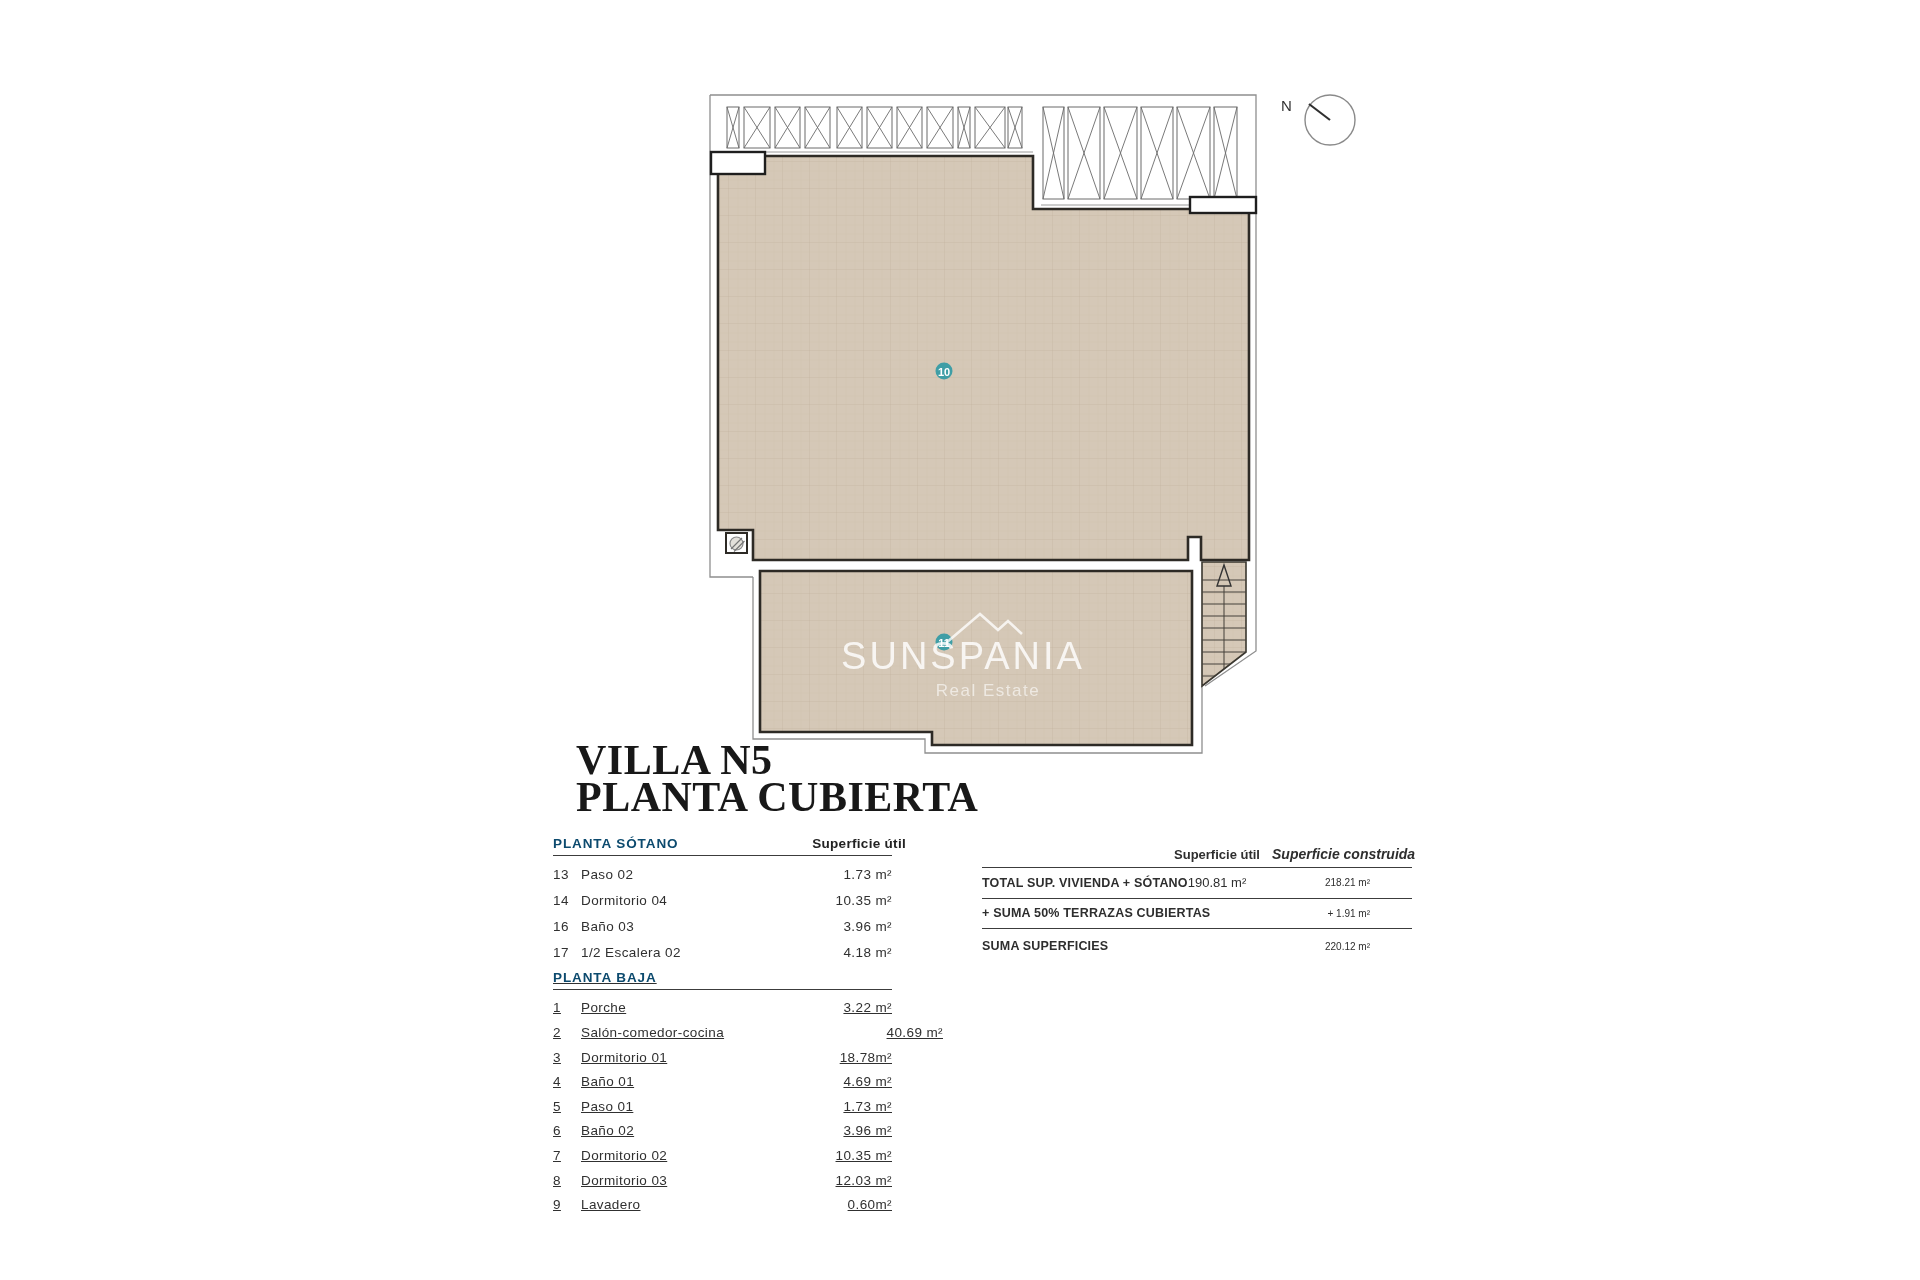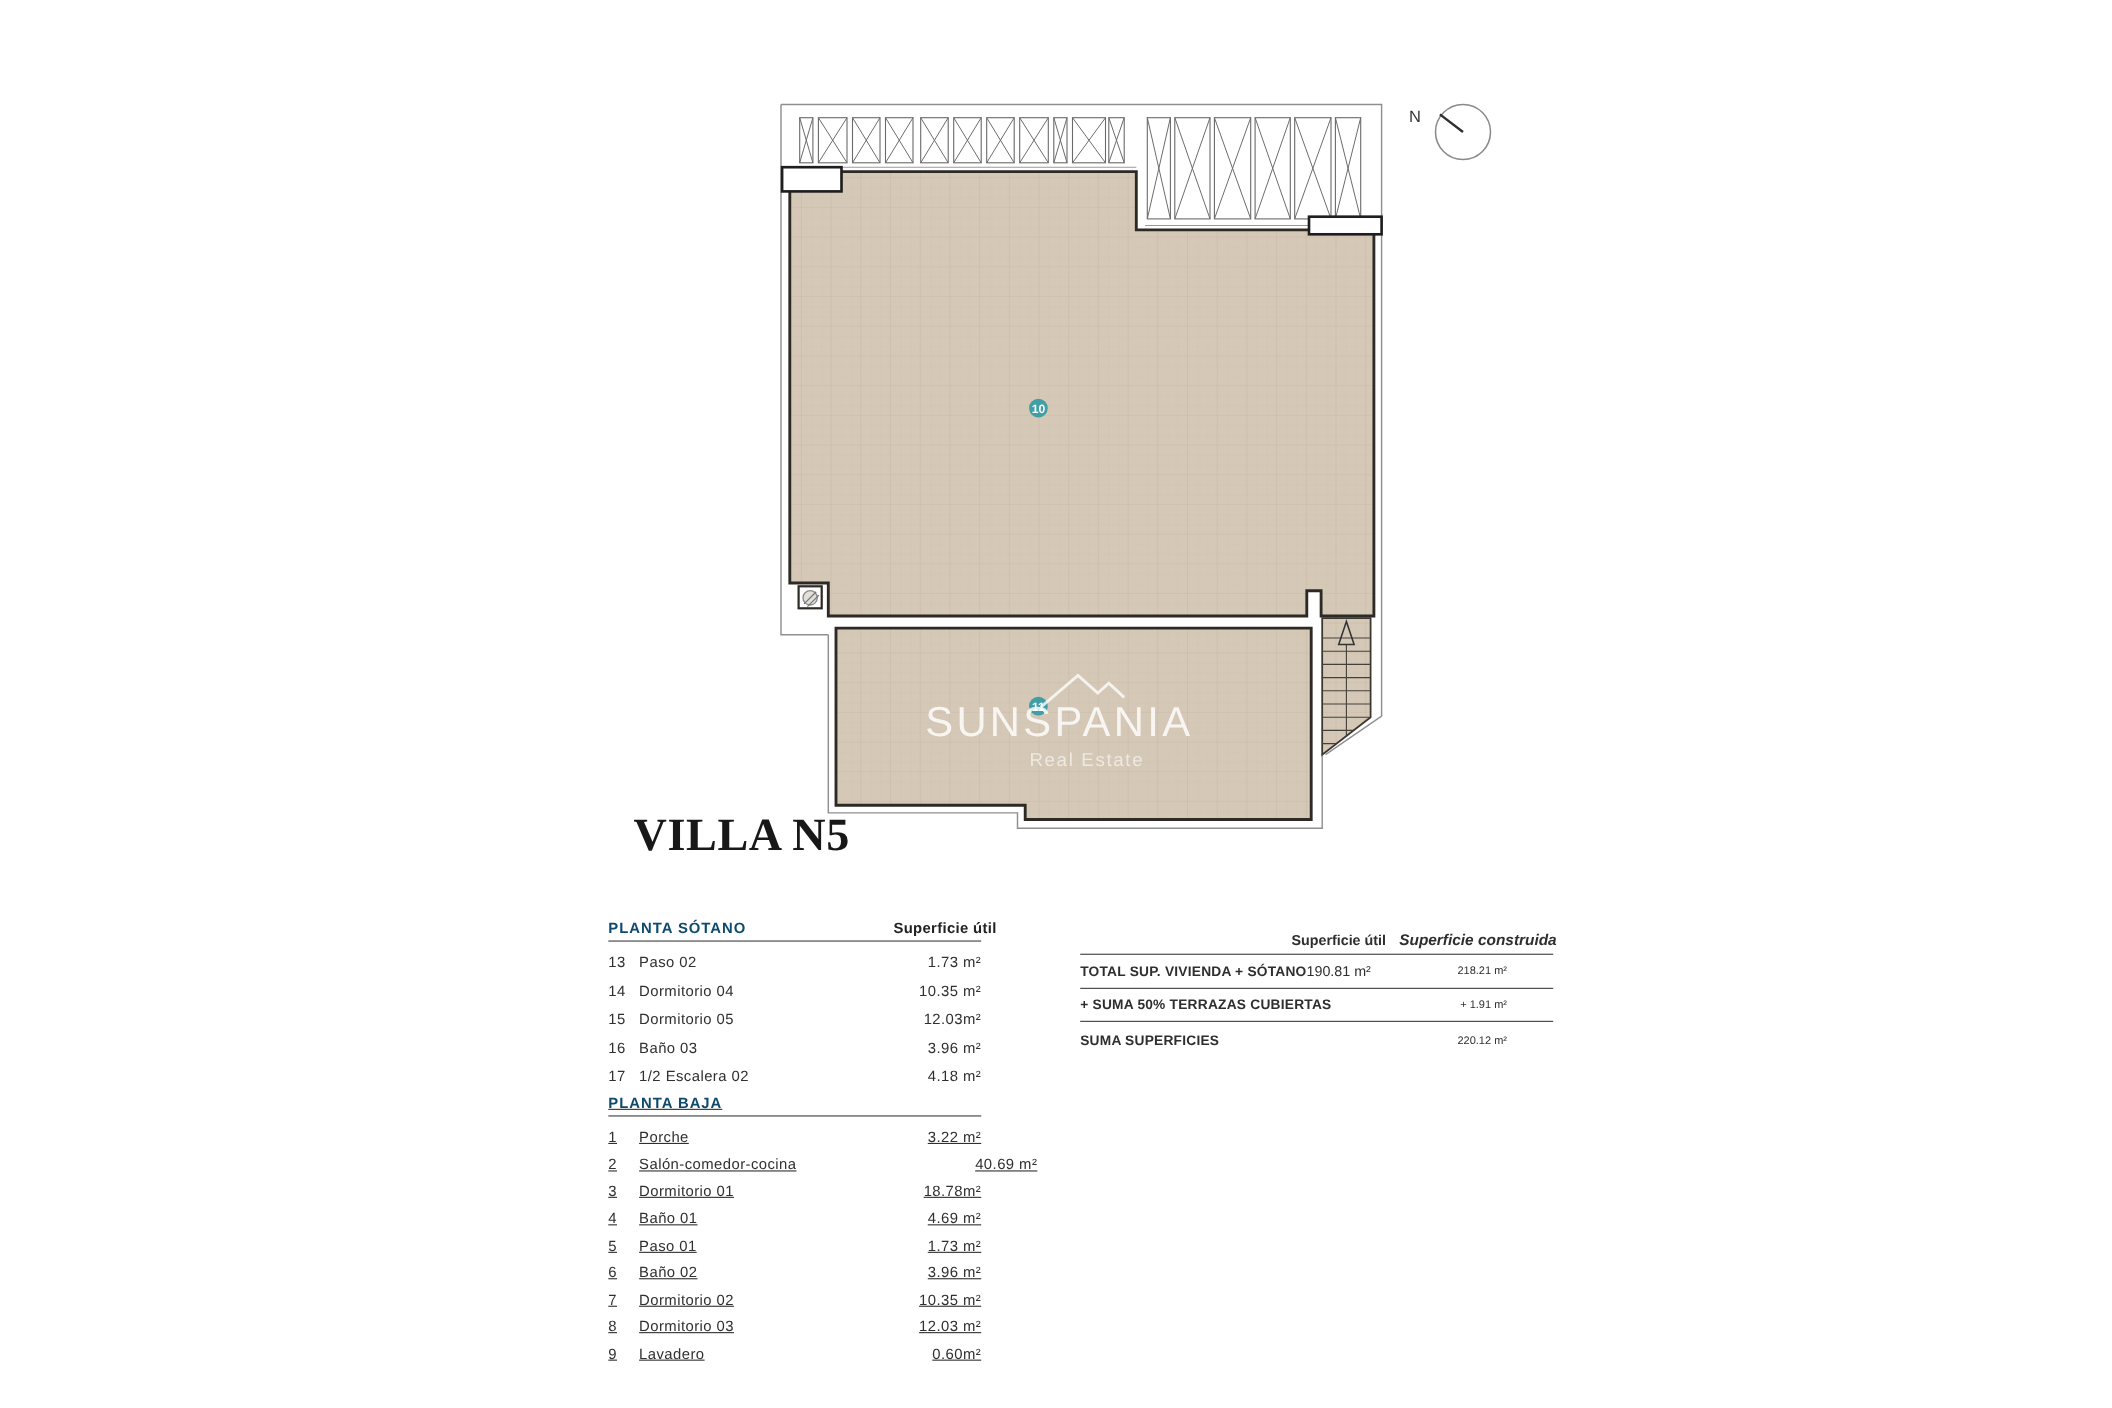--- a/index.html
+++ b/index.html
@@ -150,43 +150,39 @@
 
     <g>
       <circle cx="1330" cy="120" r="25" fill="none" stroke="#8a8a8a" stroke-width="1.4"></circle>
       <path d="M1330,120 L1309,104" stroke="#2f2f2f" stroke-width="2.2" fill="none"></path>
       <text x="1281" y="111" font-size="15" fill="#333">N</text>
     </g>
   </svg>
 
   <div class="title">
     <div>VILLA N5</div>
+    <div>PLANTA CUBIERTA</div>
   </div>
 
   <div class="ltable" id="ltable">
       <div class="sec">
         <div class="sec-head">
           <span class="sec-title">PLANTA SÓTANO</span>
           <span class="sec-col">Superficie útil</span>
         </div>
         <div class="sec-rule"></div>
         <div class="arow">
           <span class="num">13</span>
           <span class="nm">Paso 02</span>
           <span class="val">1.73 m²</span>
         </div>
         <div class="arow">
           <span class="num">14</span>
           <span class="nm">Dormitorio 04</span>
           <span class="val">10.35 m²</span>
-        </div>
-        <div class="arow">
-          <span class="num">15</span>
-          <span class="nm">Dormitorio 05</span>
-          <span class="val">12.03m²</span>
         </div>
         <div class="arow">
           <span class="num">16</span>
           <span class="nm">Baño 03</span>
           <span class="val">3.96 m²</span>
         </div>
         <div class="arow">
           <span class="num">17</span>
           <span class="nm">1/2 Escalera 02</span>
           <span class="val">4.18 m²</span>

